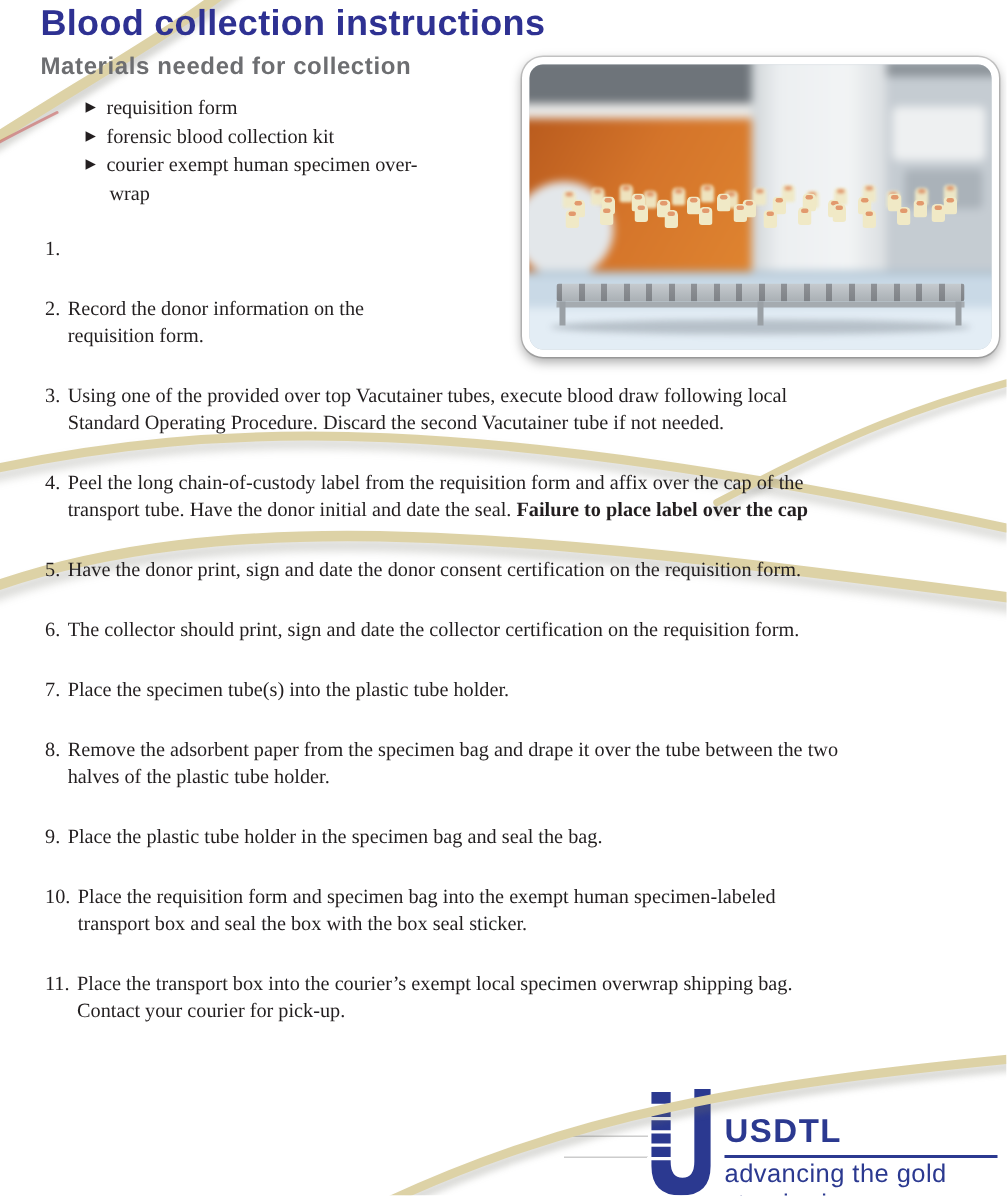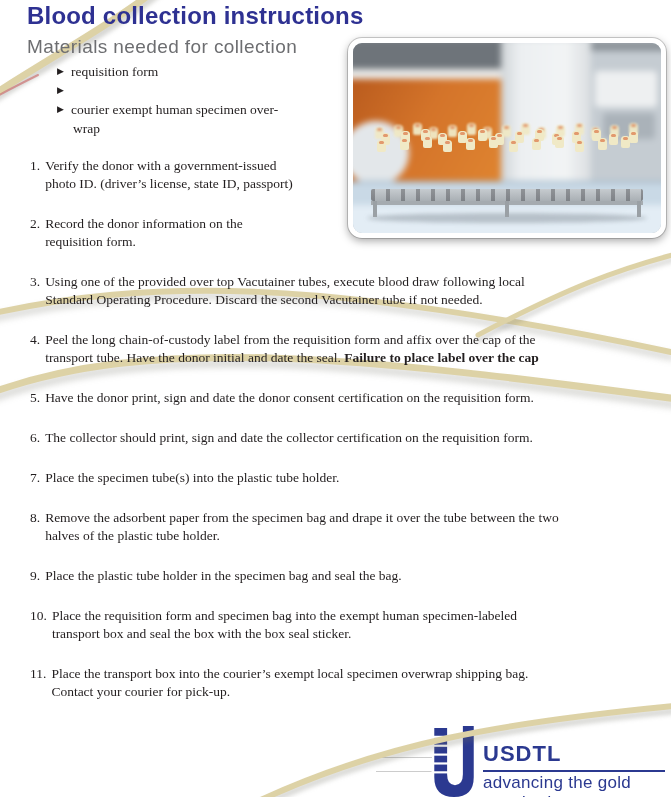--- a/index.html
+++ b/index.html
@@ -13,21 +13,21 @@
 
   
   .title{
     position:absolute;left:27px;top:2px;z-index:2;
     font-family:"Liberation Sans","DejaVu Sans",sans-serif;
     font-weight:700;font-size:24px;letter-spacing:.2px;color:#2e3192;
   }
   .materials-heading{
     position:absolute;left:27px;top:36px;z-index:2;
     font-family:"Liberation Sans","DejaVu Sans",sans-serif;
-    font-weight:400;font-size:19px;letter-spacing:.4px;color:#6d6e71;
+    font-weight:700;font-size:16px;letter-spacing:.4px;color:#6d6e71;
   }
   .materials-list{position:absolute;left:57px;top:62px;z-index:2;width:290px;}
   .bullet-row{display:flex;align-items:flex-start;}
   .bullet-icon{font-size:9px;line-height:19px;margin-right:7px;color:#231f20;}
   .bullet-line{font-size:13.5px;line-height:19px;white-space:nowrap;}
   .bullet-text .bullet-line:nth-child(2){margin-left:2px;}
 
   
   .steps-list{position:absolute;left:30px;top:157px;z-index:2;}
   .step{display:flex;margin-bottom:22px;}
@@ -110,37 +110,36 @@
 <div class="materials-heading">Materials needed for collection</div>
 <div class="materials-list">
     <div class="bullet-row">
       <span class="bullet-icon">▶</span>
       <div class="bullet-text">
         <div class="bullet-line">requisition form</div>
       </div>
     </div>
     <div class="bullet-row">
       <span class="bullet-icon">▶</span>
+      <div class="bullet-text">
+        <div class="bullet-line">forensic blood collection kit</div>
+      </div>
     </div>
     <div class="bullet-row">
       <span class="bullet-icon">▶</span>
       <div class="bullet-text">
         <div class="bullet-line">courier exempt human specimen over-</div>
         <div class="bullet-line">wrap</div>
       </div>
     </div>
   </div>
 
 <div class="steps-list">
     <div class="step">
       <span class="step-num">1.</span>
-      <div class="step-lines">
-        <div class="step-line"><span class="t">Verify the donor with a government-issued</span><span class="b"></span></div>
-        <div class="step-line"><span class="t">photo ID. (driver’s license, state ID, passport)</span><span class="b"></span></div>
-      </div>
     </div>
     <div class="step">
       <span class="step-num">2.</span>
       <div class="step-lines">
         <div class="step-line"><span class="t">Record the donor information on the</span><span class="b"></span></div>
         <div class="step-line"><span class="t">requisition form.</span><span class="b"></span></div>
       </div>
     </div>
     <div class="step">
       <span class="step-num">3.</span>

